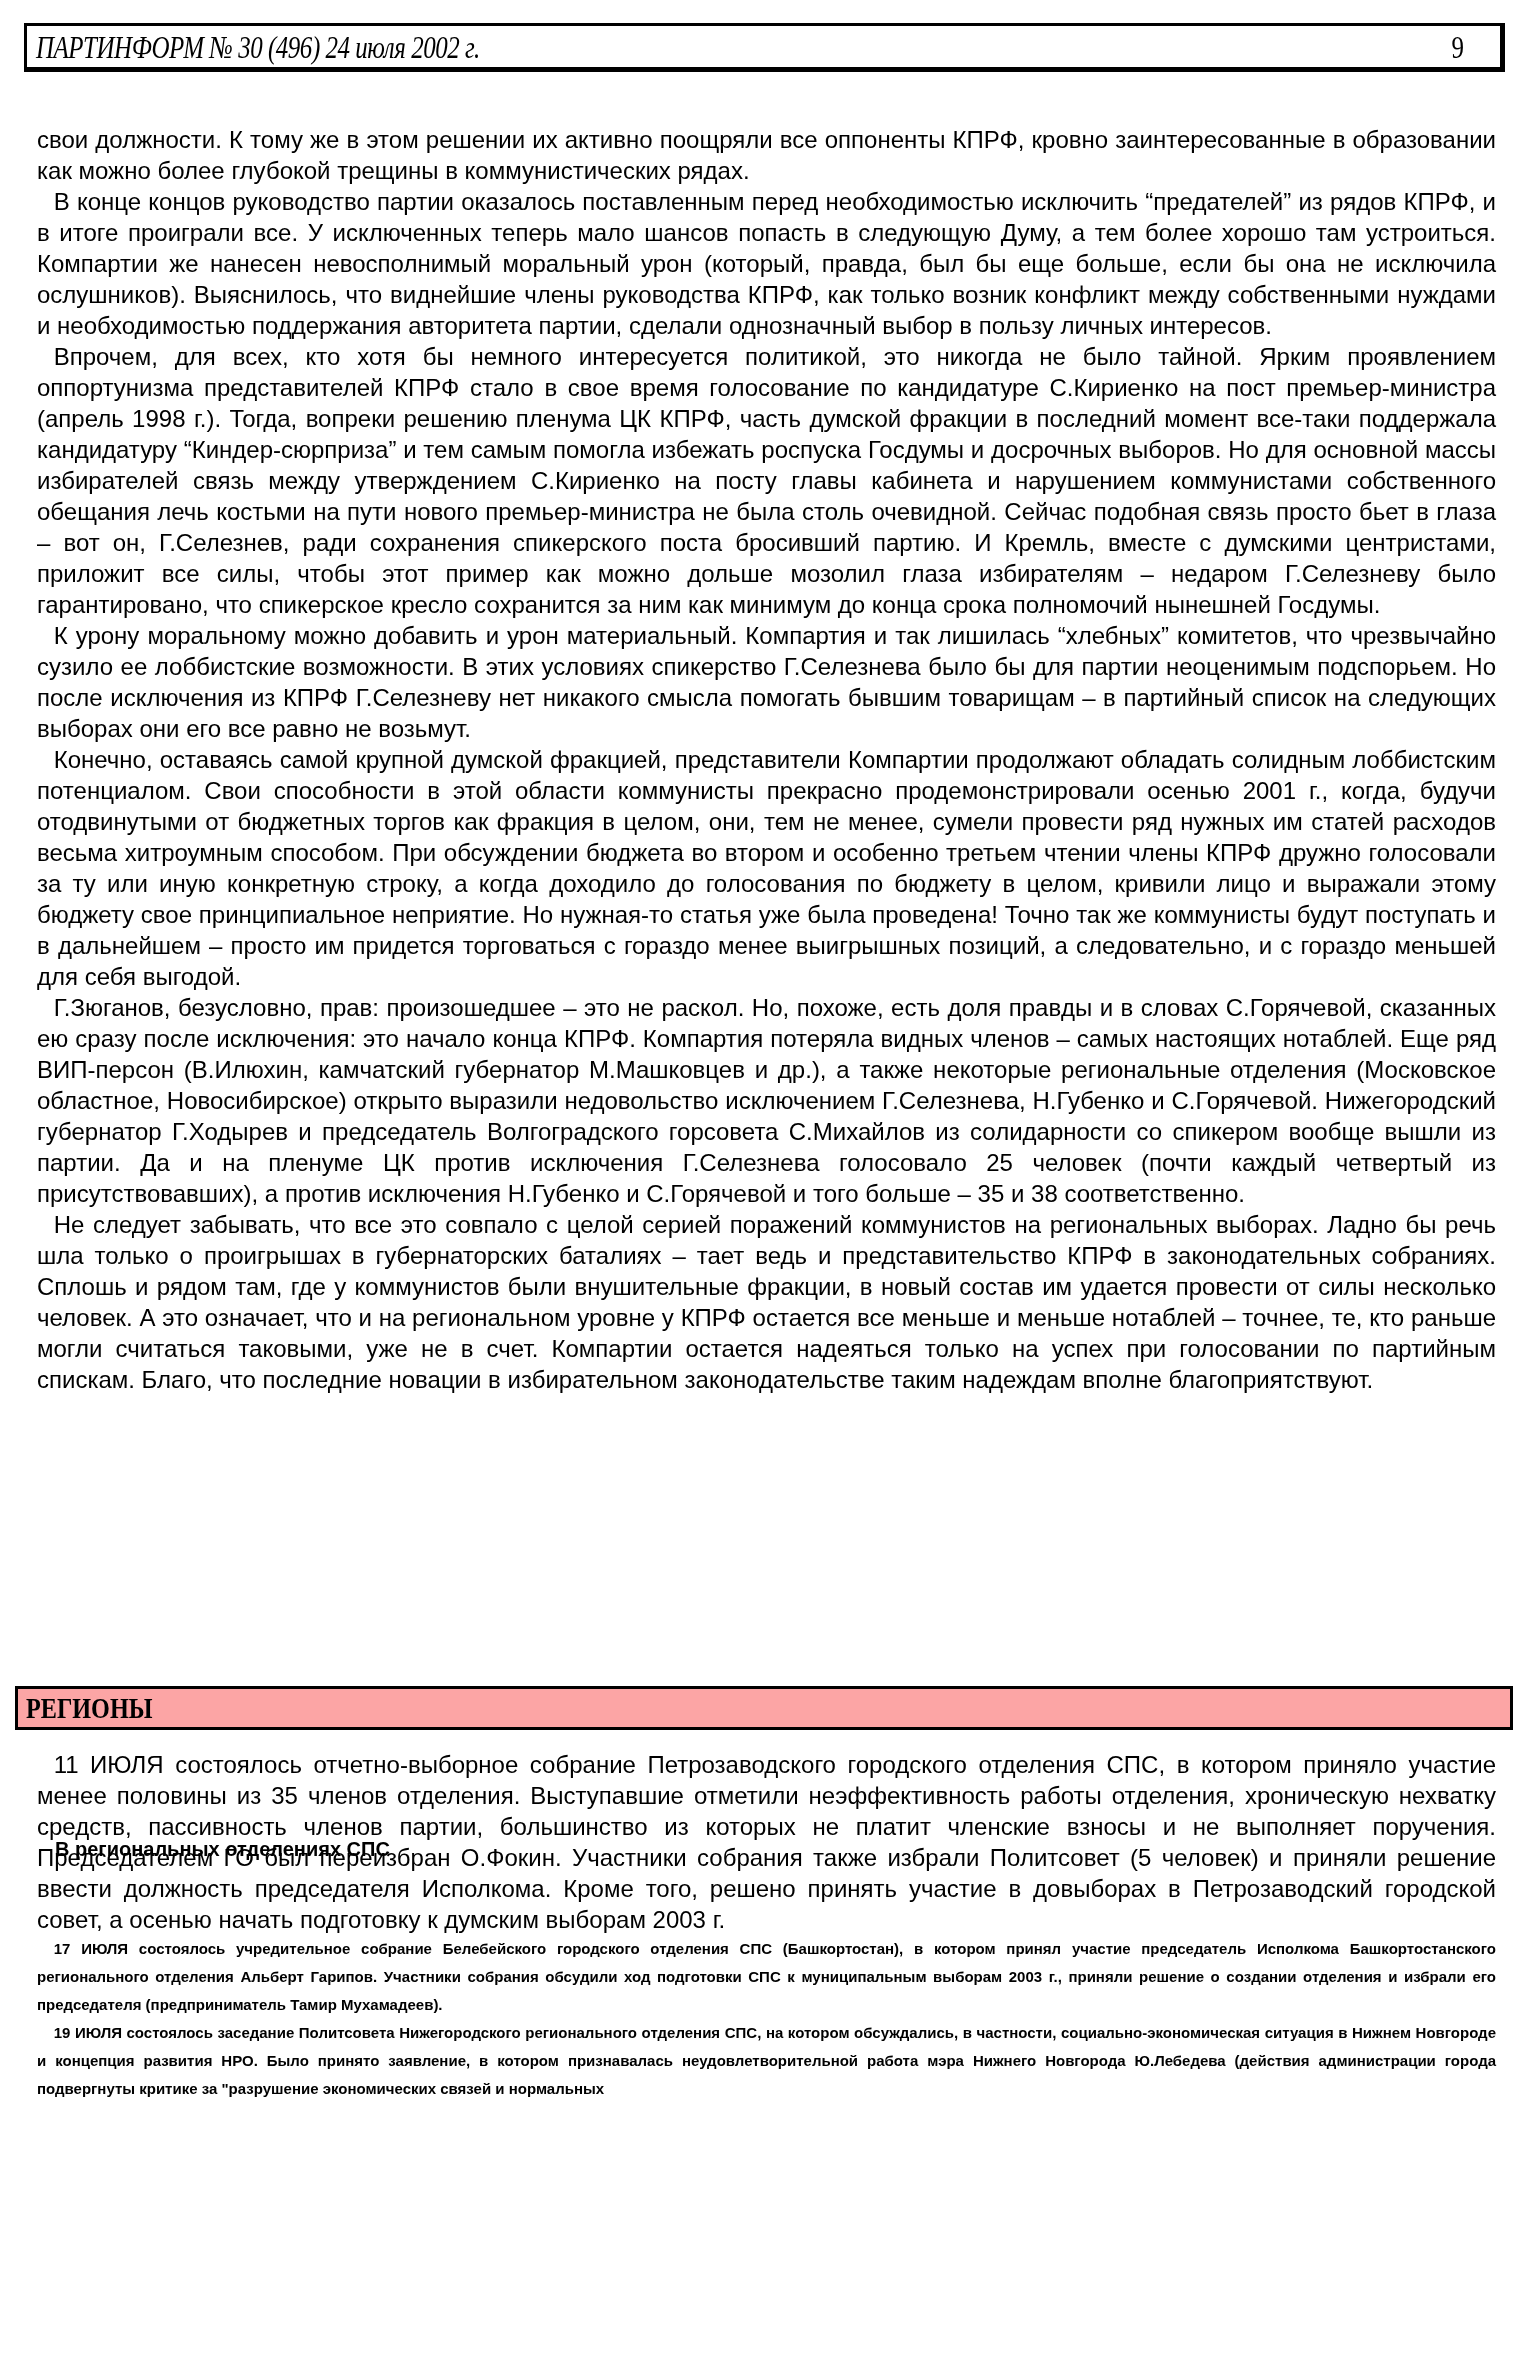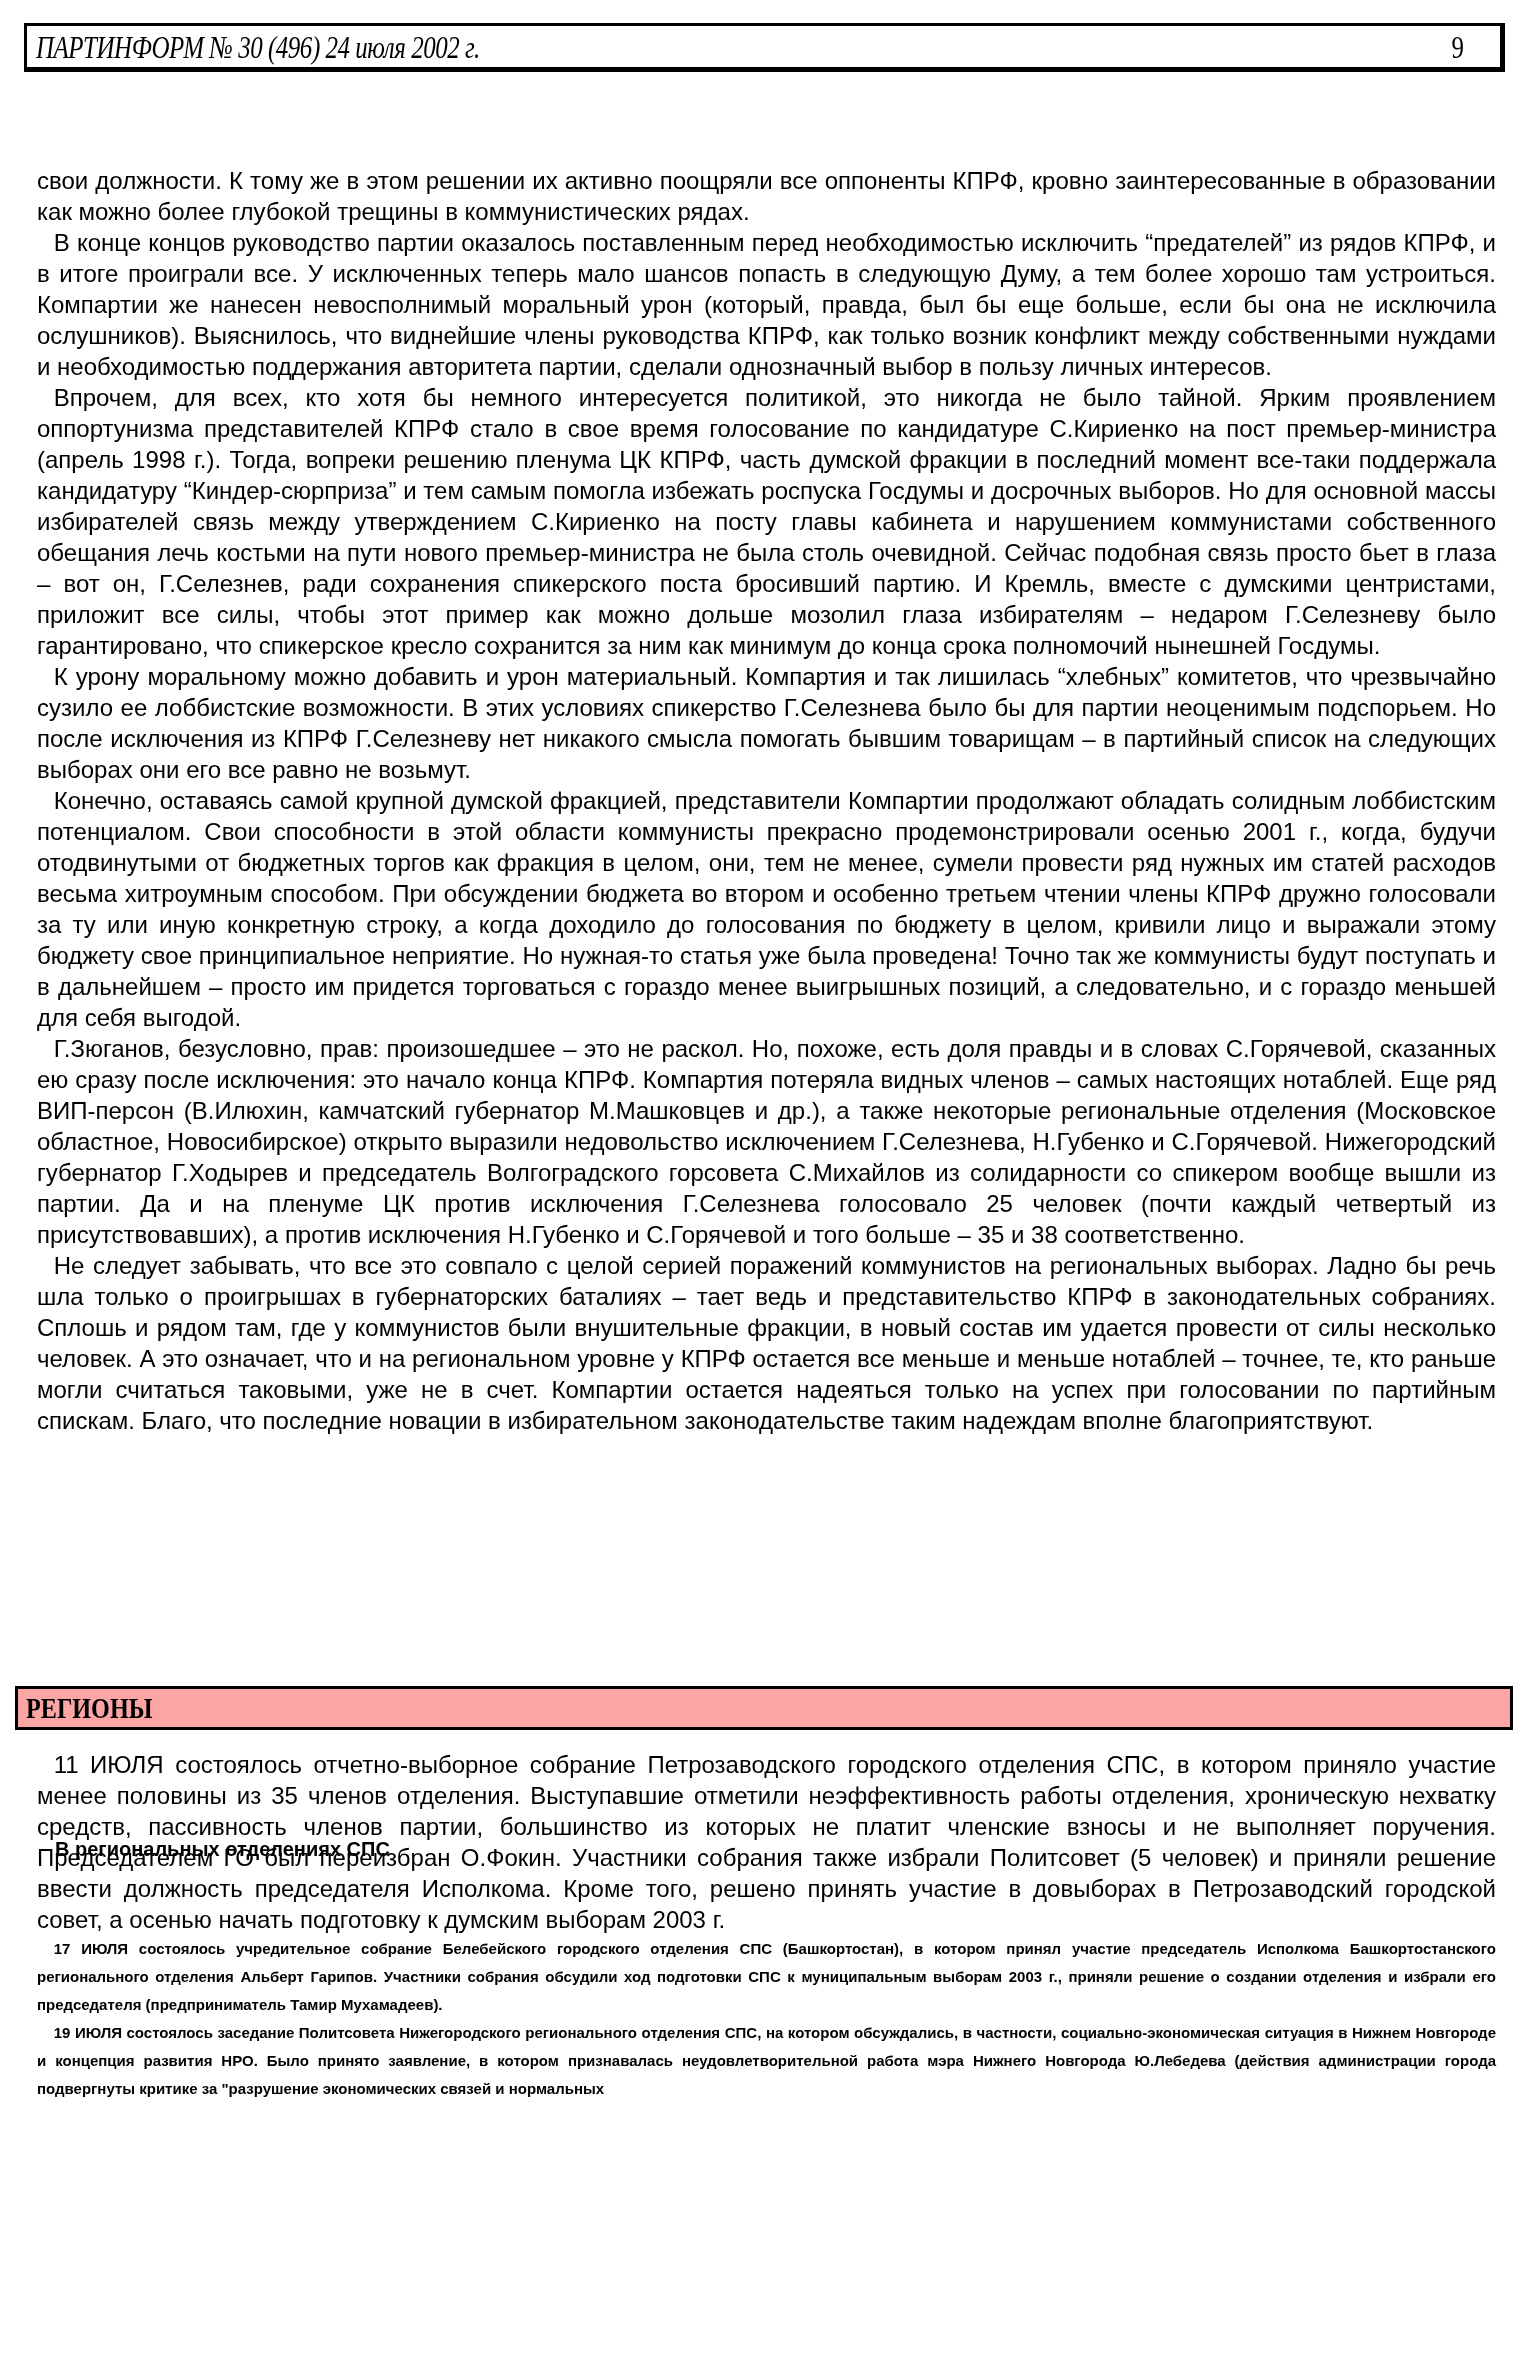--- a/index.html
+++ b/index.html
@@ -48,21 +48,21 @@
   .region-col p.bold { font-weight: bold; font-size: 15px; line-height: 28px; }
 </style>
 </head>
 <body>
 
 <div class="masthead">
   <div class="title">ПАРТИНФОРМ № 30 (496) 24 июля 2002 г.</div>
   <div class="pageno">9</div>
 </div>
 
-<div class="column" style="top:124px;margin-top:41px;">
+<div class="column" style="top:124px;">
   <p class="noindent"><span class="txt">свои должности. К тому же в этом решении их активно поощряли все оппоненты КПРФ, кровно заинтересованные в образовании как можно более глубокой трещины в коммунистических рядах.</span></p>
   <p><span class="txt">В конце концов руководство партии оказалось поставленным перед необходимостью исключить “предателей” из рядов КПРФ, и в итоге проиграли все. У исключенных теперь мало шансов попасть в следующую Думу, а тем более хорошо там устроиться. Компартии же нанесен невосполнимый моральный урон (который, правда, был бы еще больше, если бы она не исключила ослушников). Выяснилось, что виднейшие члены руководства КПРФ, как только возник конфликт между собственными нуждами и необходимостью поддержания авторитета партии, сделали однозначный выбор в пользу личных интересов.</span></p>
   <p><span class="txt">Впрочем, для всех, кто хотя бы немного интересуется политикой, это никогда не было тайной. Ярким проявлением оппортунизма представителей КПРФ стало в свое время голосование по кандидатуре С.Кириенко на пост премьер-министра (апрель 1998 г.). Тогда, вопреки решению пленума ЦК КПРФ, часть думской фракции в последний момент все-таки поддержала кандидатуру “Киндер-сюрприза” и тем самым помогла избежать роспуска Госдумы и досрочных выборов. Но для основной массы избирателей связь между утверждением С.Кириенко на посту главы кабинета и нарушением коммунистами собственного обещания лечь костьми на пути нового премьер-министра не была столь очевидной. Сейчас подобная связь просто бьет в глаза – вот он, Г.Селезнев, ради сохранения спикерского поста бросивший партию. И Кремль, вместе с думскими центристами, приложит все силы, чтобы этот пример как можно дольше мозолил глаза избирателям – недаром Г.Селезневу было гарантировано, что спикерское кресло сохранится за ним как минимум до конца срока полномочий нынешней Госдумы.</span></p>
   <p><span class="txt">К урону моральному можно добавить и урон материальный. Компартия и так лишилась “хлебных” комитетов, что чрезвычайно сузило ее лоббистские возможности. В этих условиях спикерство Г.Селезнева было бы для партии неоценимым подспорьем. Но после исключения из КПРФ Г.Селезневу нет никакого смысла помогать бывшим товарищам – в партийный список на следующих выборах они его все равно не возьмут.</span></p>
   <p><span class="txt">Конечно, оставаясь самой крупной думской фракцией, представители Компартии продолжают обладать солидным лоббистским потенциалом. Свои способности в этой области коммунисты прекрасно продемонстрировали осенью 2001 г., когда, будучи отодвинутыми от бюджетных торгов как фракция в целом, они, тем не менее, сумели провести ряд нужных им статей расходов весьма хитроумным способом. При обсуждении бюджета во втором и особенно третьем чтении члены КПРФ дружно голосовали за ту или иную конкретную строку, а когда доходило до голосования по бюджету в целом, кривили лицо и выражали этому бюджету свое принципиальное неприятие. Но нужная-то статья уже была проведена! Точно так же коммунисты будут поступать и в дальнейшем – просто им придется торговаться с гораздо менее выигрышных позиций, а следовательно, и с гораздо меньшей для себя выгодой.</span></p>
   <p><span class="txt">Г.Зюганов, безусловно, прав: произошедшее – это не раскол. Но, похоже, есть доля правды и в словах С.Горячевой, сказанных ею сразу после исключения: это начало конца КПРФ. Компартия потеряла видных членов – самых настоящих нотаблей. Еще ряд ВИП-персон (В.Илюхин, камчатский губернатор М.Машковцев и др.), а также некоторые региональные отделения (Московское областное, Новосибирское) открыто выразили недовольство исключением Г.Селезнева, Н.Губенко и С.Горячевой. Нижегородский губернатор Г.Ходырев и председатель Волгоградского горсовета С.Михайлов из солидарности со спикером вообще вышли из партии. Да и на пленуме ЦК против исключения Г.Селезнева голосовало 25 человек (почти каждый четвертый из присутствовавших), а против исключения Н.Губенко и С.Горячевой и того больше – 35 и 38 соответственно.</span></p>
   <p><span class="txt">Не следует забывать, что все это совпало с целой серией поражений коммунистов на региональных выборах. Ладно бы речь шла только о проигрышах в губернаторских баталиях – тает ведь и представительство КПРФ в законодательных собраниях. Сплошь и рядом там, где у коммунистов были внушительные фракции, в новый состав им удается провести от силы несколько человек. А это означает, что и на региональном уровне у КПРФ остается все меньше и меньше нотаблей – точнее, те, кто раньше могли считаться таковыми, уже не в счет. Компартии остается надеяться только на успех при голосовании по партийным спискам. Благо, что последние новации в избирательном законодательстве таким надеждам вполне благоприятствуют.</span></p>
 </div>
 
 <div class="section-bar">

